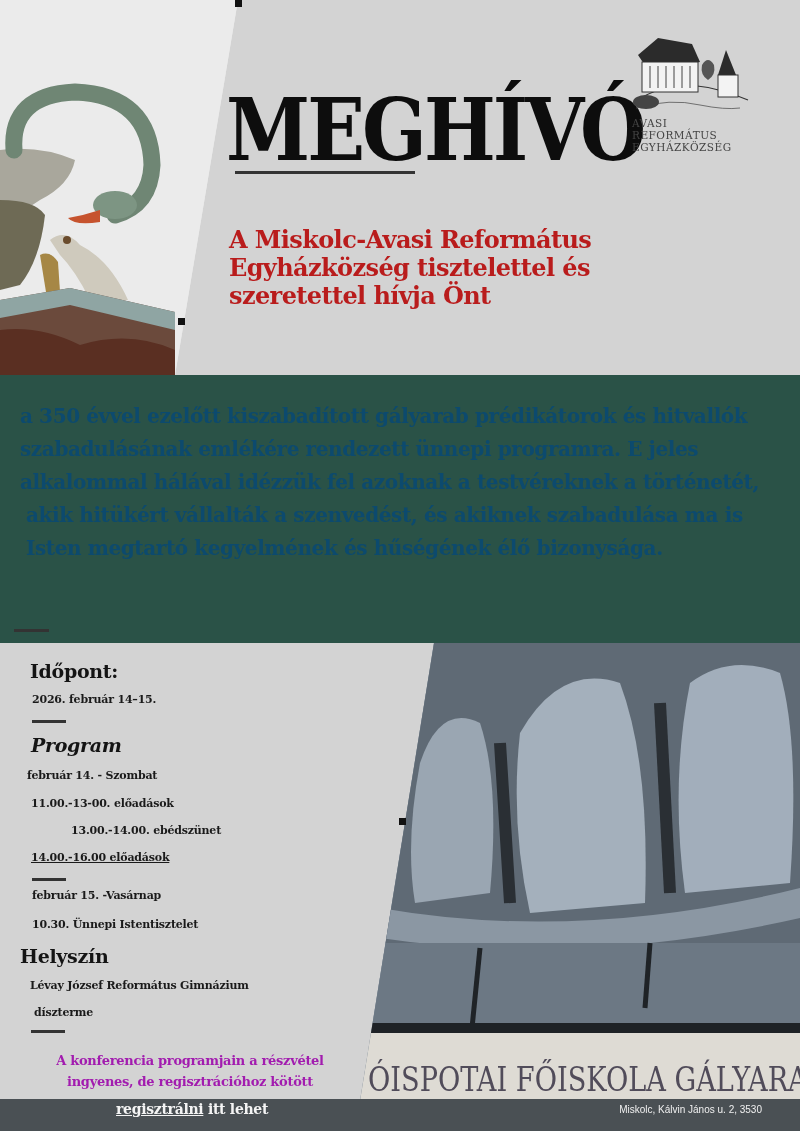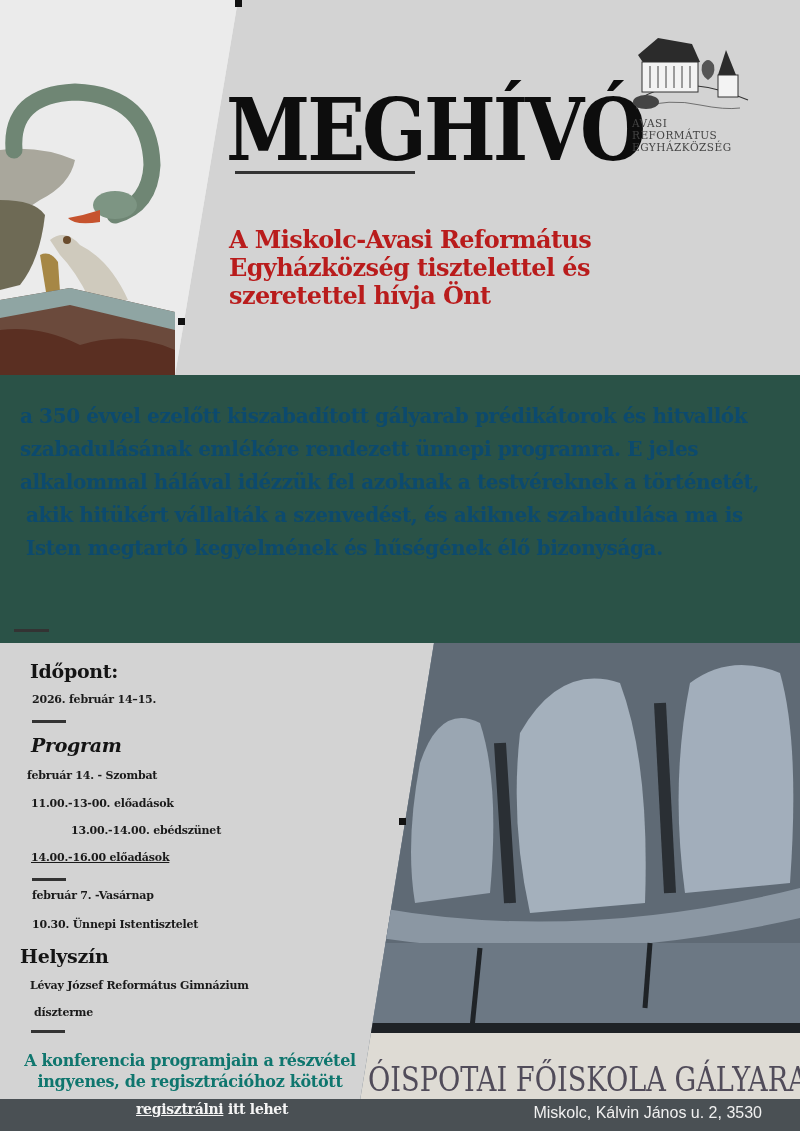--- a/index.html
+++ b/index.html
@@ -76,38 +76,38 @@
       position: absolute; font-family: "DejaVu Serif", serif; font-weight: bold;
       font-size: 19px; color: #141414; letter-spacing: -0.3px;
     }
     .t {
       position: absolute; font-family: "DejaVu Serif", serif; font-weight: bold;
       font-size: 11px; color: #1a1a1a; letter-spacing: -0.2px; white-space: nowrap;
     }
     .dash { position: absolute; width: 34px; height: 3px; background: #333; }
     .note {
       position: absolute; left: 20px; top: 1050px; width: 340px; text-align: center;
-      font-family: "DejaVu Serif", serif; font-weight: bold; font-size: 16px;
-      line-height: 21px; color: #0f766e; letter-spacing: -0.3px;
+      font-family: "DejaVu Serif", serif; font-weight: bold; font-size: 13px;
+      line-height: 21px; color: #a21caf; letter-spacing: -0.3px;
     }
 
     
     .footer {
       position: absolute; left: 0; top: 1099px; width: 800px; height: 32px;
       background: #4a5054;
     }
     .reg {
       position: absolute; left: 116px; top: 1101px;
       font-family: "DejaVu Serif", serif; font-weight: bold; font-size: 14px;
-      color: #f4f4f4; letter-spacing: -0.3px; margin-left: 20px;
+      color: #f4f4f4; letter-spacing: -0.3px;
     }
     .reg a { color: #f4f4f4; text-decoration: underline; }
     .address {
       position: absolute; right: 38px; top: 1104px;
-      font-family: "Liberation Sans", sans-serif; font-size: 16px; color: #f0f0f0;
+      font-family: "Liberation Sans", sans-serif; font-size: 10px; color: #f0f0f0;
     }
   </style>
 </head>
 <body>
 
 <div class="top-photo">
   <svg width="250" height="375" viewBox="0 0 250 375">
     <rect width="250" height="375" fill="#ebebeb"></rect>
 
     <path d="M0 150 Q40 145 75 160 Q70 185 40 200 Q20 215 0 215 Z" fill="#a9a79c"></path>
@@ -202,21 +202,21 @@
   <div class="t" style="left:32px;top:693px;">2026. február 14–15.</div>
   <div class="dash" style="left:32px;top:720px;"></div>
 
   <div class="h" style="left:31px;top:734px;font-style:italic;">Program</div>
   <div class="t" style="left:27px;top:769px;">február 14. - Szombat</div>
   <div class="t" style="left:31px;top:797px;">11.00.-13-00. előadások</div>
   <div class="t" style="left:31px;top:824px;margin-left:40px;">13.00.-14.00. ebédszünet</div>
   <div class="t" style="left:31px;top:851px;text-decoration:underline;">14.00.-16.00 előadások</div>
   <div class="dash" style="left:32px;top:878px;"></div>
 
-  <div class="t" style="left:32px;top:889px;">február 7. -Vasárnap</div>
+  <div class="t" style="left:32px;top:889px;">február 15. -Vasárnap</div>
   <div class="t" style="left:32px;top:918px;">10.30. Ünnepi Istentisztelet</div>
 
   <div class="h" style="left:20px;top:945px;">Helyszín</div>
   <div class="t" style="left:30px;top:979px;">Lévay József Református Gimnázium</div>
   <div class="t" style="left:34px;top:1006px;">díszterme</div>
   <div class="dash" style="left:31px;top:1030px;"></div>
 </div>
 
 <div class="note">
   <div>A konferencia programjain a részvétel</div>

